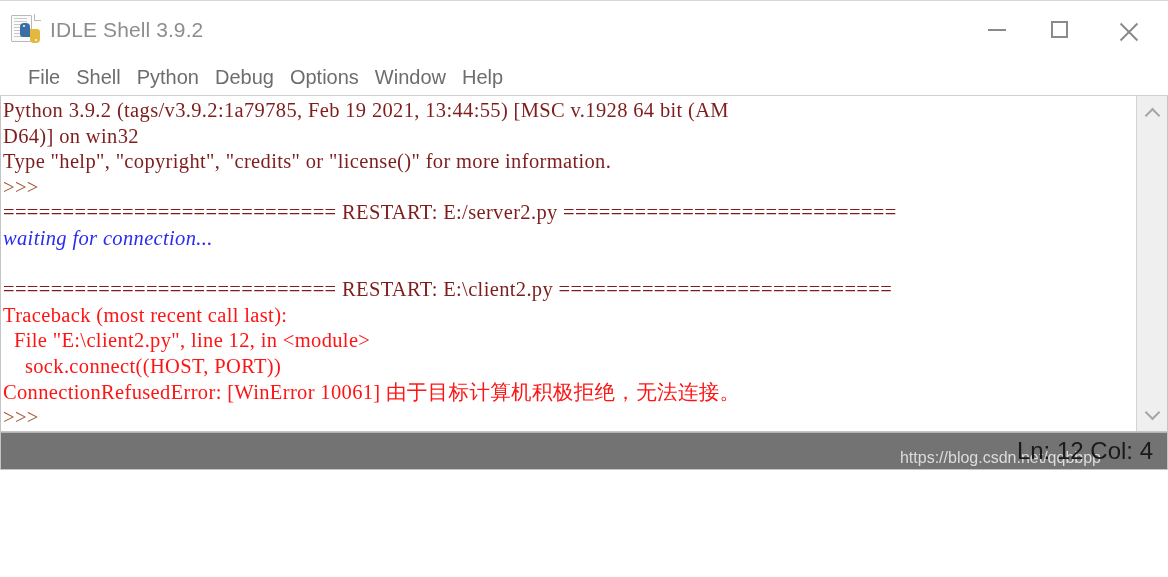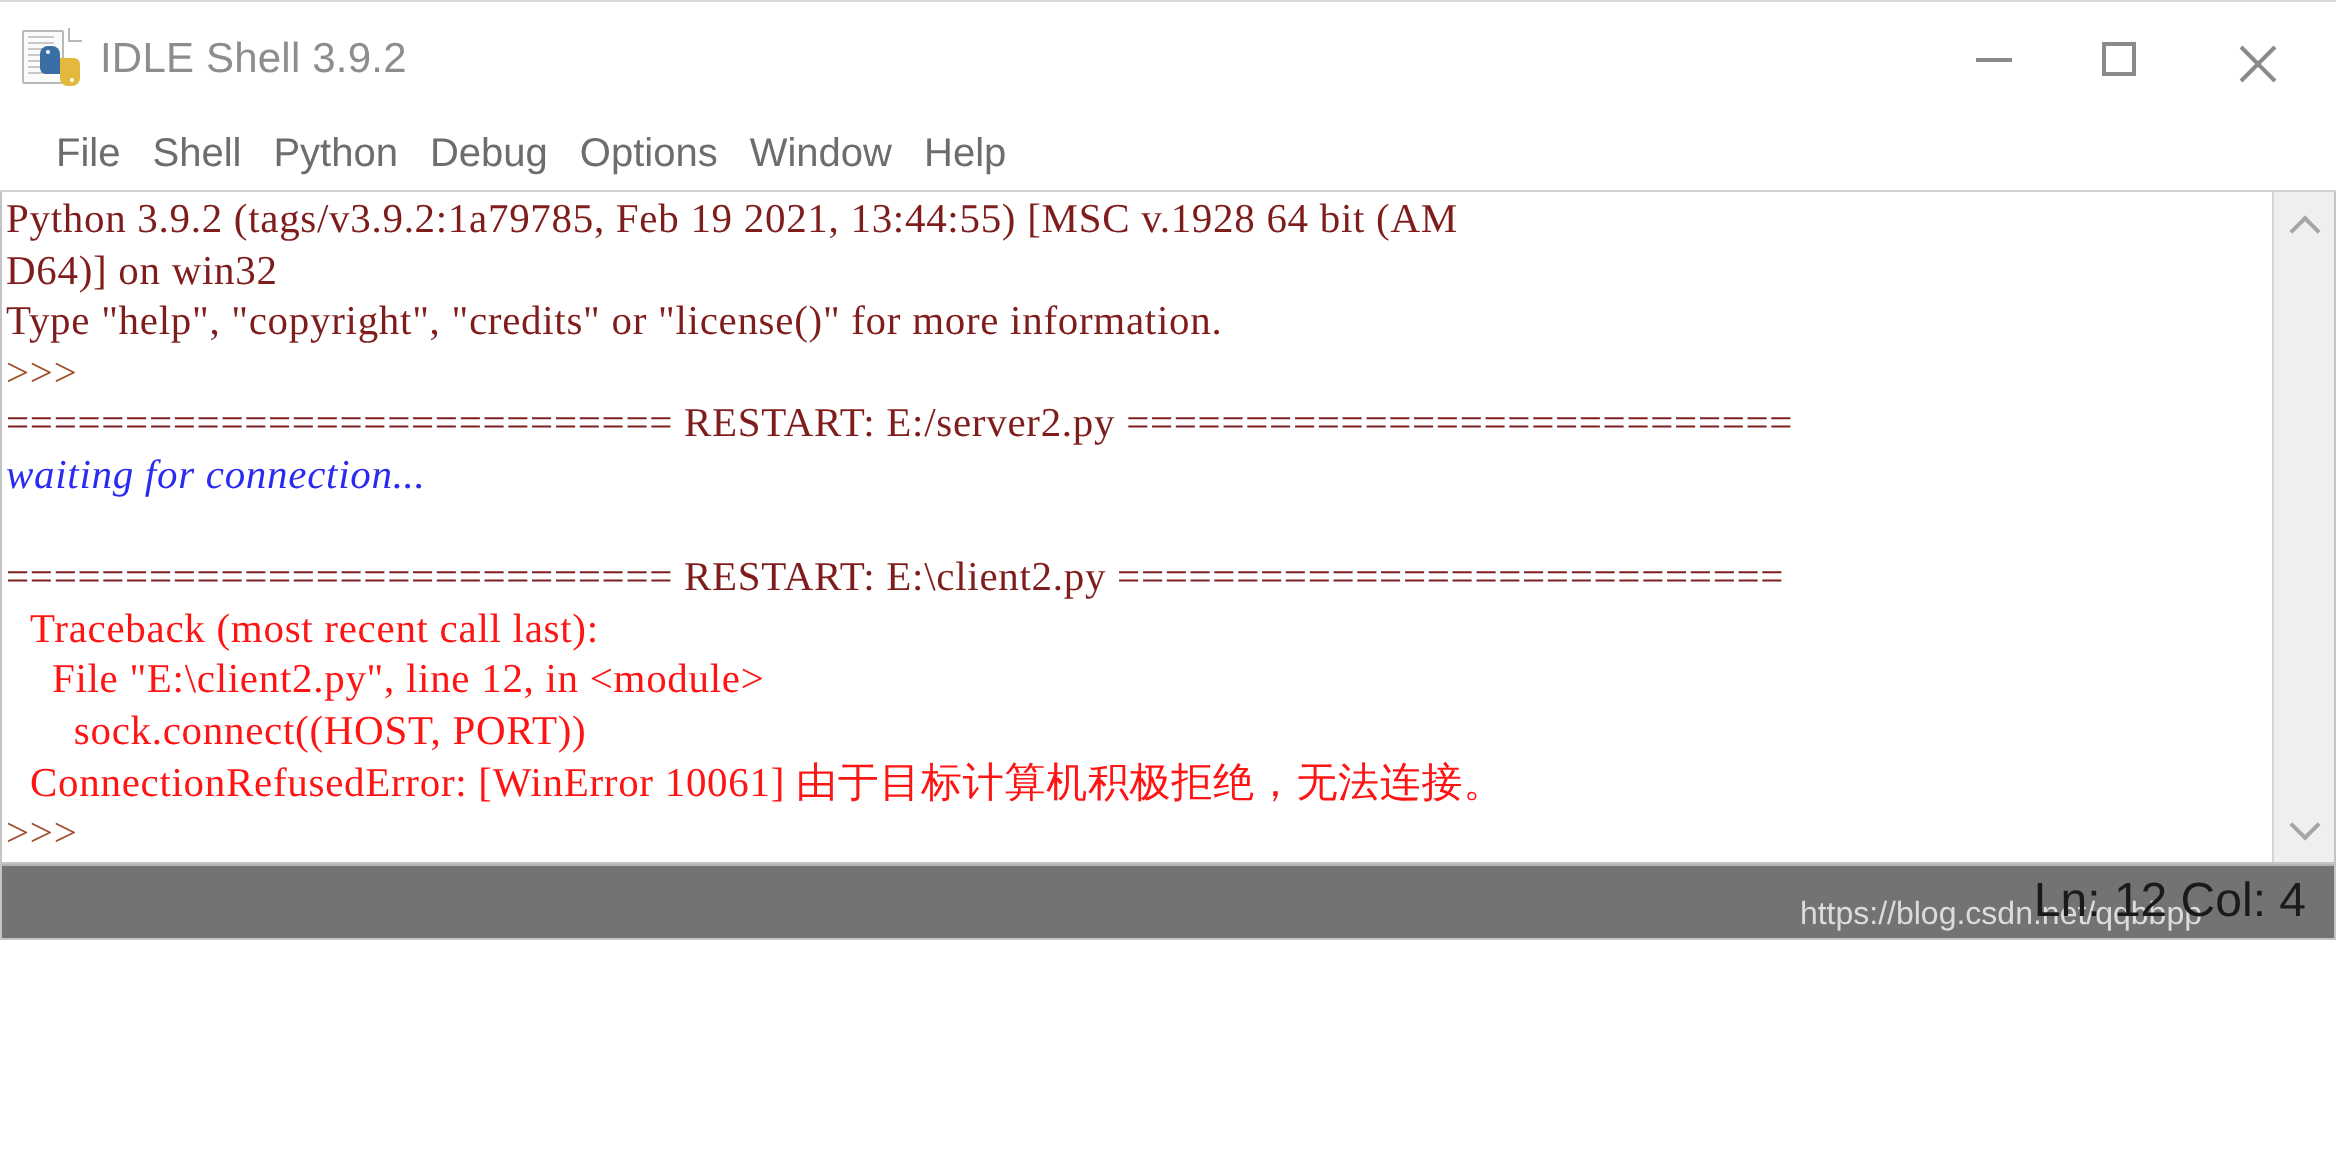--- a/index.html
+++ b/index.html
@@ -154,21 +154,21 @@
     line-height: 25.6px;
     color: #000000;
     white-space: pre;
     overflow: hidden;
     letter-spacing: 0.35px;
   }
   .shell-text .ln { display: block; height: 25.6px; }
   .c-black  { color: #7f1d1d; }
   .c-prompt { color: #a0522d; }
   .c-blue   { color: #2a2af0; font-style: italic; }
-  .c-red    { color: #ff1414; margin-left: 12px; }
+  .c-red    { color: #ff1414; }
 
   
   .vscroll {
     width: 31px;
     flex: 0 0 auto;
     background: #efefef;
     border-left: 1px solid #d4d4d4;
     display: flex; flex-direction: column;
     justify-content: space-between;
     align-items: center;

